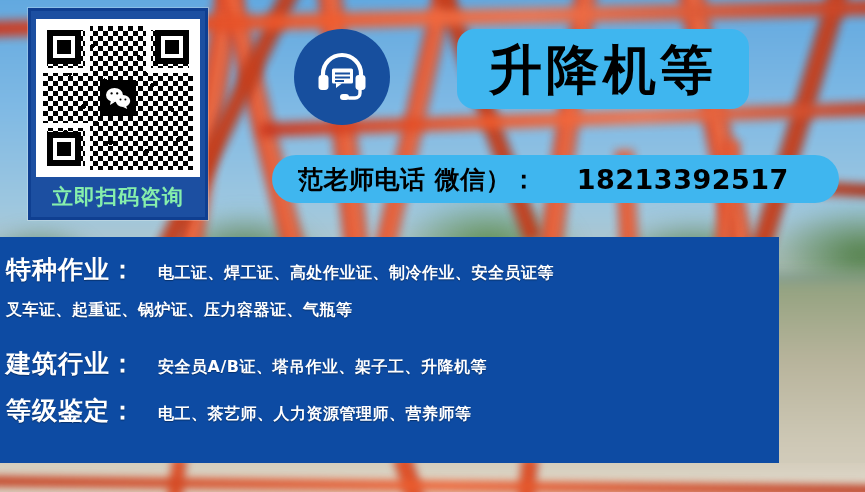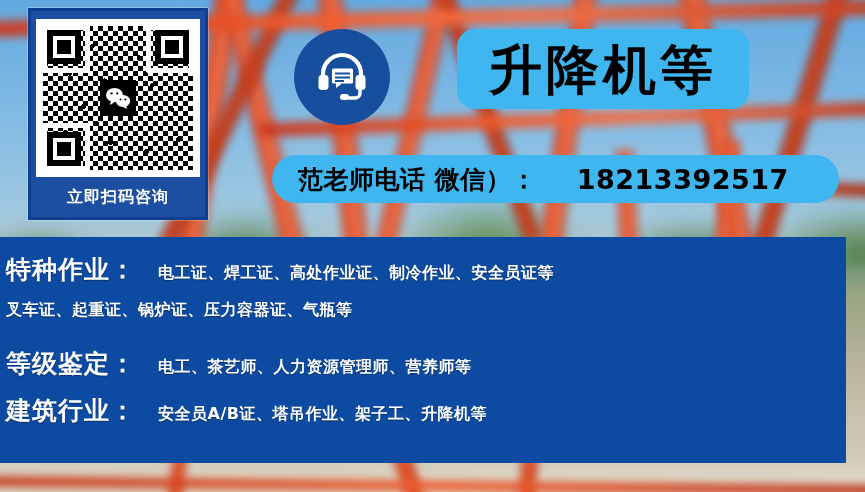--- a/index.html
+++ b/index.html
@@ -130,22 +130,22 @@
   .qr-logo {
     position: absolute;
     left: 50%; top: 50%;
     transform: translate(-50%,-50%);
     width: 36px; height: 36px;
     background: #000;
     z-index: 4;
     display:flex; align-items:center; justify-content:center;
   }
   .qr-caption {
-    color: #ffffff;
-    font-size: 16px;
+    color: #86efac;
+    font-size: 21px;
     font-weight: bold;
     letter-spacing: 1px;
     line-height: 40px;
     text-align: center;
     width: 100%;
   }
 
   
   .headset-badge {
     position: absolute;
@@ -197,21 +197,21 @@
     color: #000;
     font-size: 27px;
     font-weight: bold;
     letter-spacing: .5px;
   }
 
   
   .info-band {
     position: absolute;
     left: 0; top: 237px;
-    width: 846px; height: 226px;
+    width: 779px; height: 226px;
     background: #0d4ba3;
     padding: 16px 0 0 6px;
   }
   .info-row {
     display: flex;
     align-items: baseline;
     height: 47px;
     white-space: nowrap;
   }
   .info-label {
@@ -337,26 +337,26 @@
 
   <div class="info-band">
     <div class="info-row">
       <span class="info-label">特种作业：</span>
       <span class="info-value">电工证、焊工证、高处作业证、制冷作业、安全员证等</span>
     </div>
     <div class="info-row">
       <span class="info-value">叉车证、起重证、锅炉证、压力容器证、气瓶等</span>
     </div>
     <div class="info-row">
+      <span class="info-label">建筑行业：</span>
+      <span class="info-value">安全员A/B证、塔吊作业、架子工、升降机等</span>
+    </div>
+    <div class="info-row">
       <span class="info-label">等级鉴定：</span>
       <span class="info-value">电工、茶艺师、人力资源管理师、营养师等</span>
-    </div>
-    <div class="info-row">
-      <span class="info-label">建筑行业：</span>
-      <span class="info-value">安全员A/B证、塔吊作业、架子工、升降机等</span>
     </div>
   </div>
 
   <div class="bottom-strip">
     <div class="s-ground"></div>
     <div class="s-beam" style="left:170px;top:-6px;width:14px;height:44px;transform:rotate(8deg);"></div>
     <div class="s-beam" style="left:400px;top:-8px;width:18px;height:48px;transform:rotate(-18deg);"></div>
     <div class="s-beam" style="left:520px;top:-6px;width:16px;height:44px;transform:rotate(6deg);"></div>
 
     <div class="s-beam" style="left:-20px;top:18px;width:940px;height:10px;transform:rotate(.6deg);"></div>

